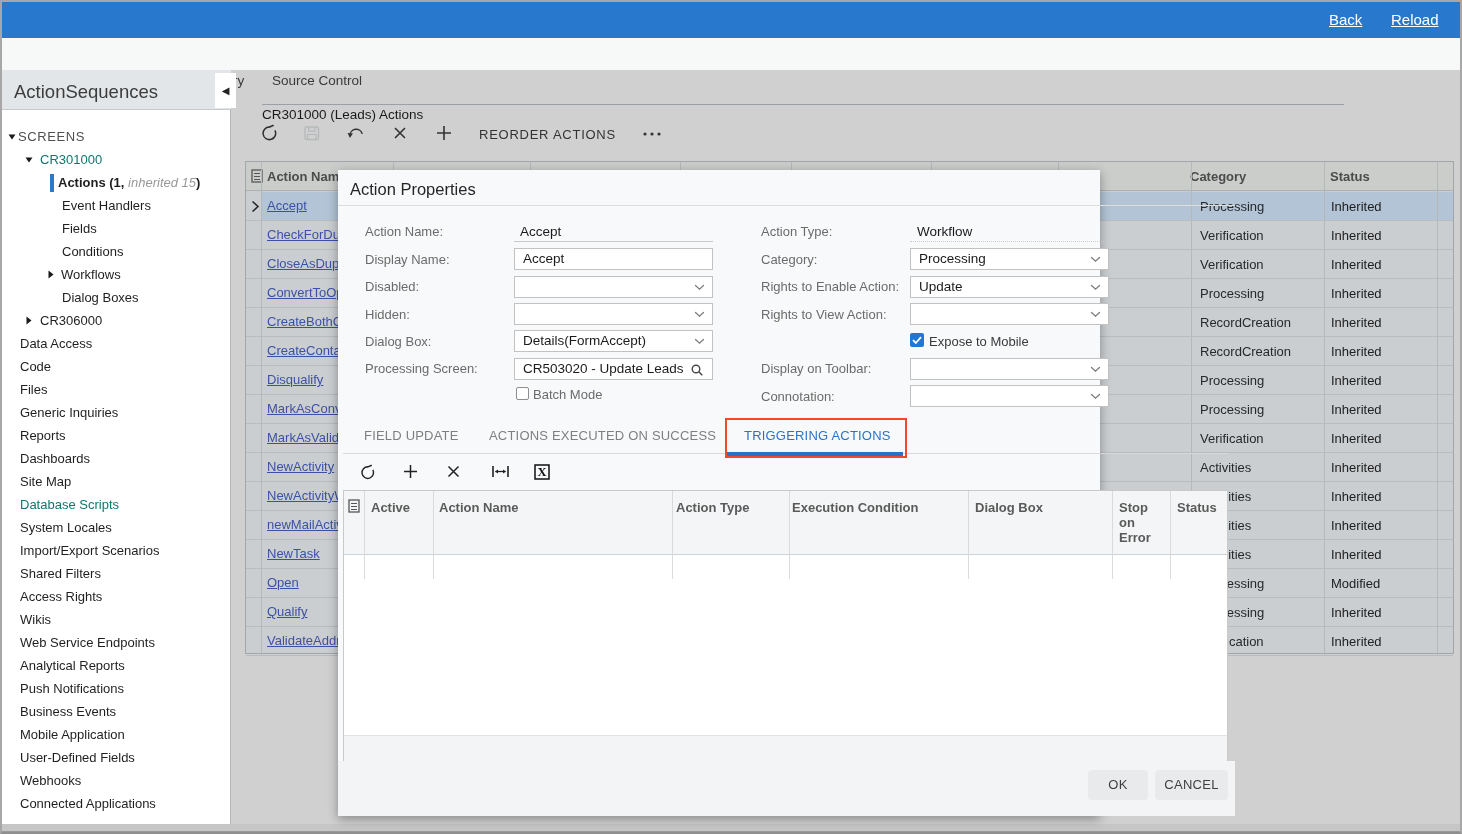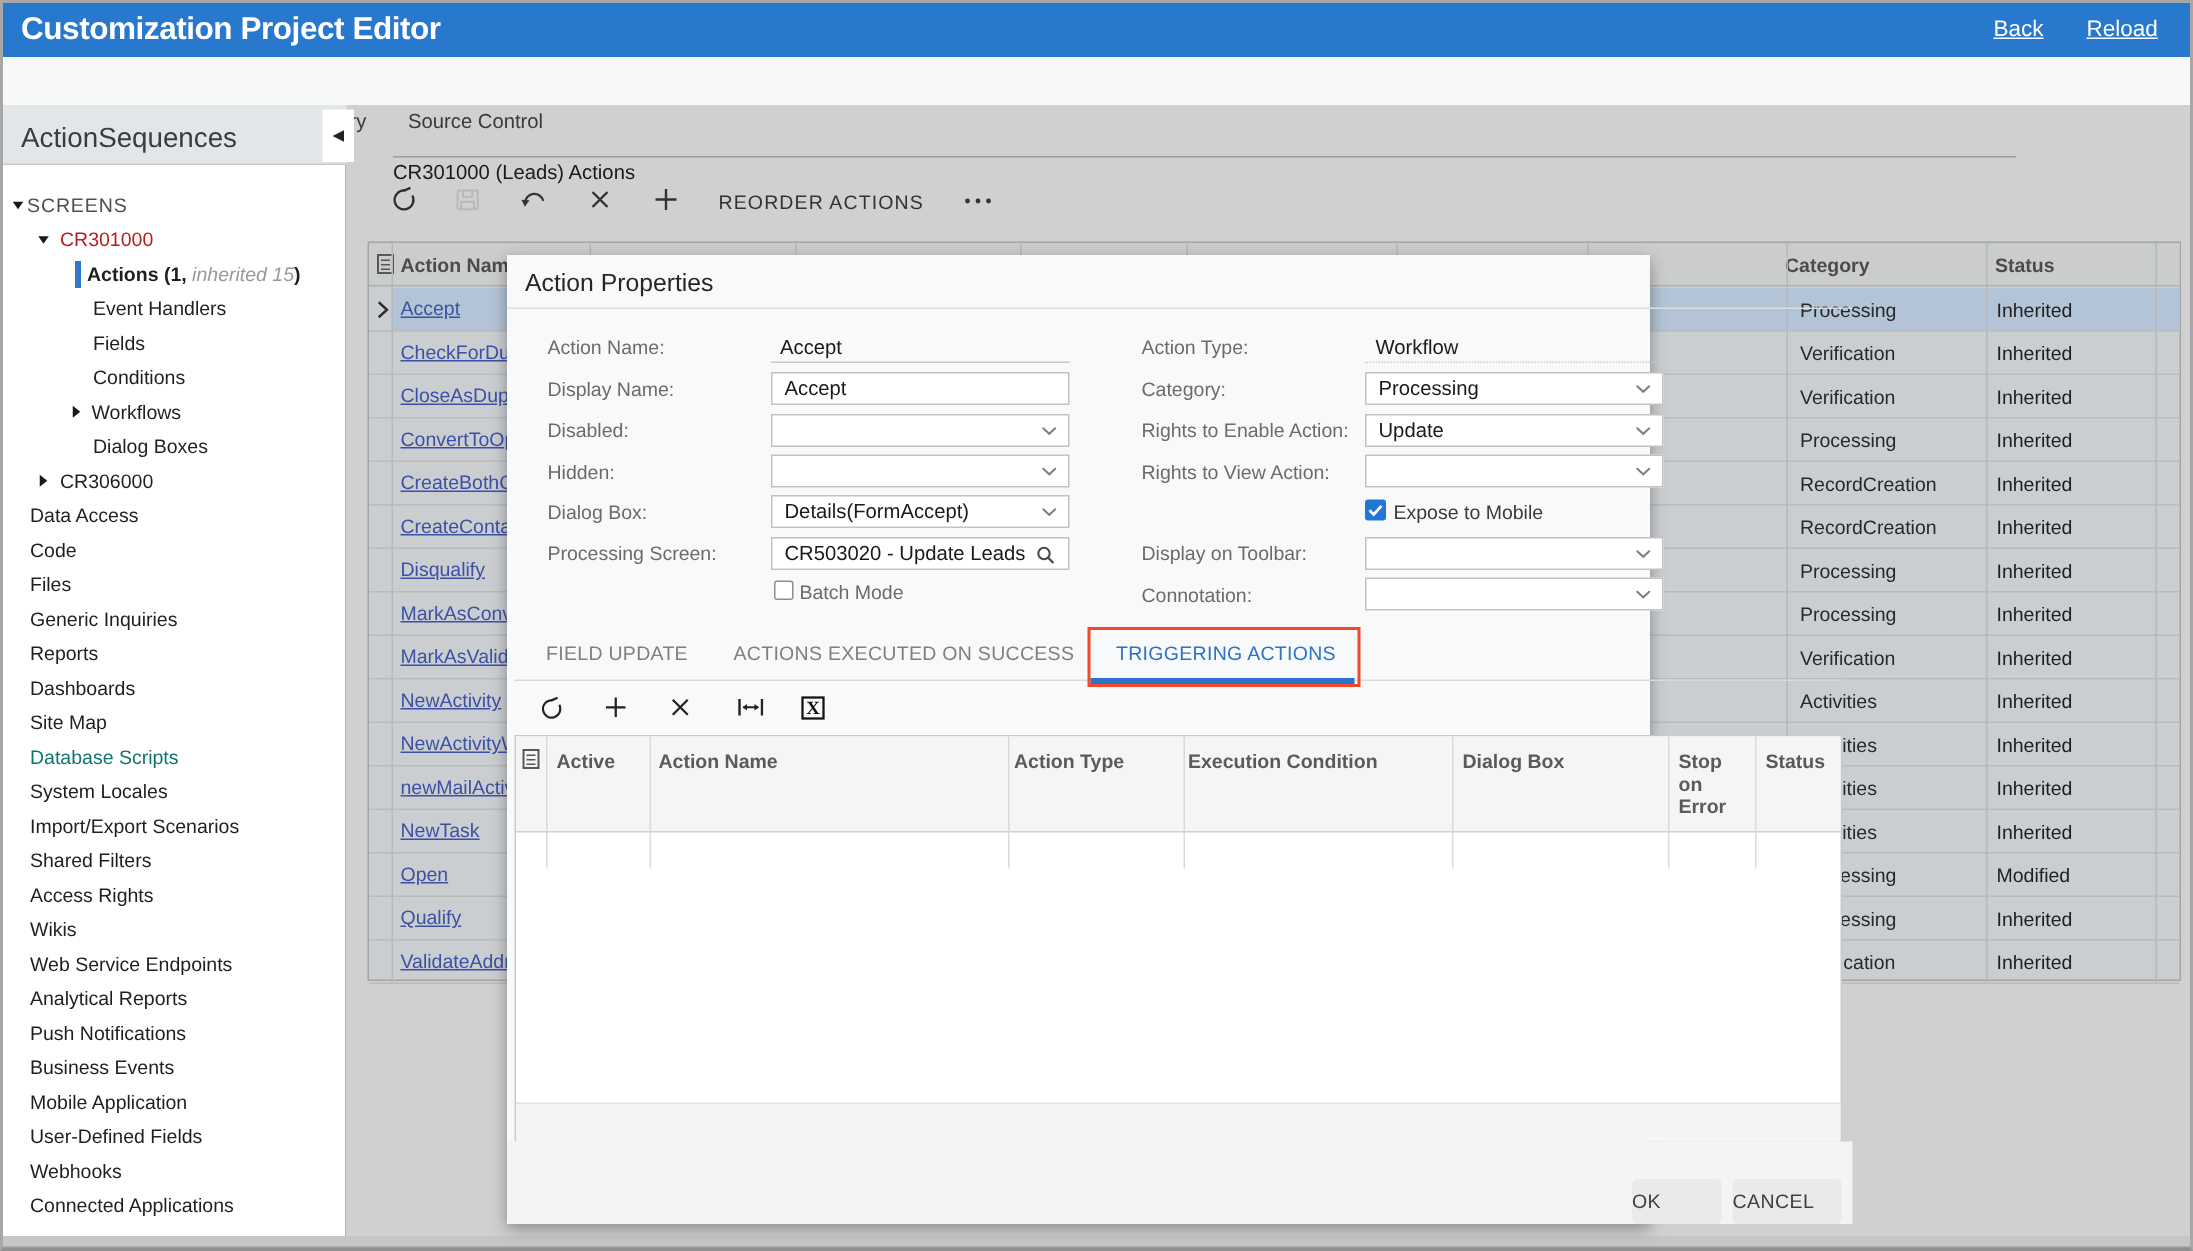--- a/index.html
+++ b/index.html
@@ -42,46 +42,45 @@
 .tabblue { position:absolute; left:389px; top:282px; width:176px; height:4px; background:#2c71c8; }
 .igrid { position:absolute; left:5px; top:320px; width:885px; height:271px; border:1px solid #c9c9c9; background:#fff; }
 .ighead { position:absolute; left:0; top:0; width:883px; height:64px; background:#f4f5f6; border-bottom:1px solid #d0d3d5; }
 .igheadtxt { position:absolute; top:9px; font-size:13px; font-weight:bold; color:#5a5a5a; white-space:nowrap; }
 .igdiv { position:absolute; top:0; width:1px; background:#d8dadc; }
 .igrow { position:absolute; left:0; top:65px; width:883px; height:23px; background:#e9f1fa; border-bottom:1px solid #d9dde0; }
 .igtxt { position:absolute; top:4px; font-size:13px; color:#1a1a1a; white-space:nowrap; }
 .iglink { position:absolute; top:4px; font-size:13px; color:#2e6fd0; text-decoration:underline; white-space:nowrap; }
 .igfoot { position:absolute; left:0; top:244px; width:883px; height:26px; background:#f3f4f6; border-top:1px solid #e0e2e4; }
 .dfoot { position:absolute; left:0; top:591px; width:897px; height:55px; background:#f3f4f6; }
-.btn { position:absolute; top:616px; height:30px; background:#e9eaeb; border-radius:4px; font-size:13px; color:#3f3f3f; line-height:30px; letter-spacing:0.3px; }
+.btn { position:absolute; top:600px; height:30px; background:#e9eaeb; border-radius:4px; font-size:13px; color:#3f3f3f; text-align:center; line-height:30px; letter-spacing:0.3px; }
 .redrect { position:absolute; left:723px; top:416px; width:182px; height:40px; border:2.5px solid #f1492a; }
 </style></head><body>
 <div class="page">
 <div class="topbar"></div>
-<div class="apptitle">Customization Project Editor</div>
 <div class="toplink" style="left:1327px">Back</div>
 <div class="toplink" style="left:1389px">Reload</div>
 <div class="menubar"></div>
 <div class="menuitem" style="left:15px">File</div>
 <div class="menuitem" style="left:65px">Publish</div>
 <div class="menuitem" style="left:138px">Extension Library</div>
 <div class="menuitem" style="left:270px">Source Control</div>
 <div class="side">
       <div class="sidehead"></div>
     </div>
 <div class="sideheadtxt">ActionSequences</div>
 <div class="collapsebtn">◀</div>
 <svg class="abs" style="left:6px;top:131.5px" width="8" height="6" viewBox="0 0 8 6">
       <polygon points="0.5,0.5 7.5,0.5 4,5.5" fill="#1a1a1a"></polygon>
     </svg>
 <div class="treeitem" style="left:16px;top:126.5px;color:#4f4f4f;letter-spacing:0.6px">SCREENS</div>
 <svg class="abs" style="left:23px;top:155px" width="8" height="6" viewBox="0 0 8 6">
       <polygon points="0.5,0.5 7.5,0.5 4,5.5" fill="#1a1a1a"></polygon>
     </svg>
-<div class="treeitem" style="left:38px;top:150px;color:#b91c1c">CR301000</div>
+<div class="treeitem" style="left:38px;top:150px;color:#0f766e">CR301000</div>
 <div class="abs" style="left:48px;top:172px;width:4px;height:18px;background:#2d7acb"></div>
 <div class="treeitem" style="left:56px;top:173px"><b>Actions (1,</b><i style="color:#999"> inherited 15</i><b>)</b></div>
 <div class="treeitem" style="left:60px;top:196px;color:#1f1f1f">Event Handlers</div>
 <div class="treeitem" style="left:60px;top:219px;color:#1f1f1f">Fields</div>
 <div class="treeitem" style="left:60px;top:242px;color:#1f1f1f">Conditions</div>
 <svg class="abs" style="left:46px;top:268px" width="6" height="9" viewBox="0 0 6 9">
       <polygon points="0.5,0.5 5.5,4.5 0.5,8.5" fill="#1a1a1a"></polygon>
     </svg>
 <div class="treeitem" style="left:59px;top:265px;color:#1f1f1f">Workflows</div>
 <div class="treeitem" style="left:60px;top:288px;color:#1f1f1f">Dialog Boxes</div>

